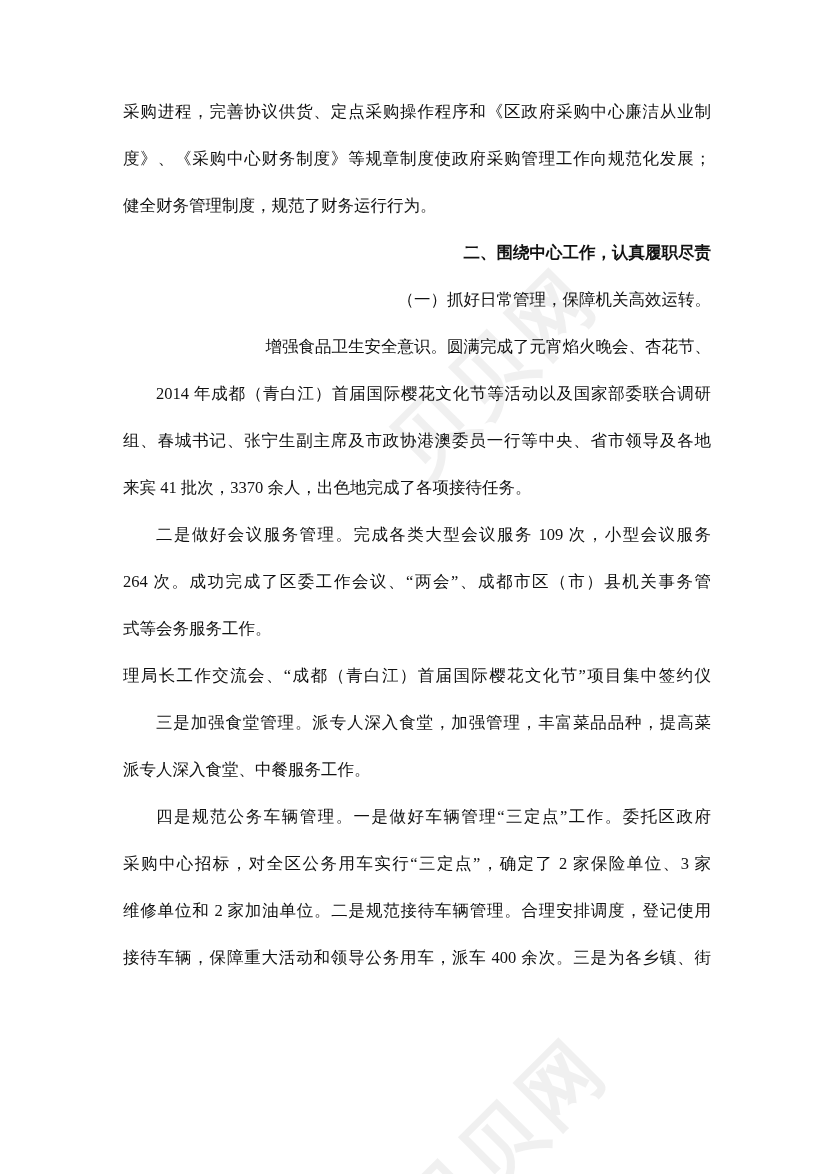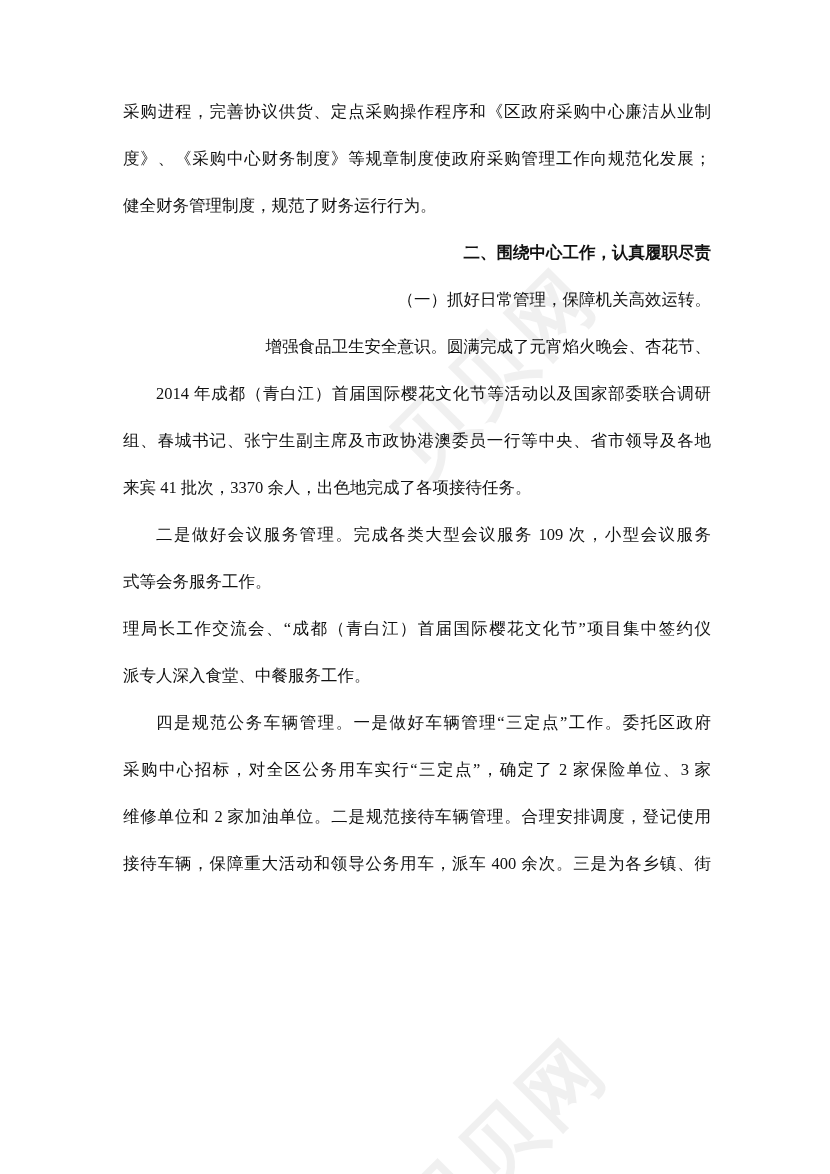--- a/index.html
+++ b/index.html
@@ -76,22 +76,24 @@
     <div class="l full">采购进程，完善协议供货、定点采购操作程序和《区政府采购中心廉洁从业制</div>
     <div class="l full">度》、《采购中心财务制度》等规章制度使政府采购管理工作向规范化发展；</div>
     <div class="l">健全财务管理制度，规范了财务运行行为。</div>
     <div class="l ind bold">二、围绕中心工作，认真履职尽责</div>
     <div class="l ind">（一）抓好日常管理，保障机关高效运转。</div>
     <div class="l ind">增强食品卫生安全意识。圆满完成了元宵焰火晚会、杏花节、</div>
     <div class="l ind full">2014 年成都（青白江）首届国际樱花文化节等活动以及国家部委联合调研</div>
     <div class="l full">组、春城书记、张宁生副主席及市政协港澳委员一行等中央、省市领导及各地</div>
     <div class="l">来宾 41 批次，3370 余人，出色地完成了各项接待任务。</div>
     <div class="l ind full">二是做好会议服务管理。完成各类大型会议服务 109 次，小型会议服务</div>
+    <div class="l full">264 次。成功完成了区委工作会议、“两会”、成都市区（市）县机关事务管</div>
     <div class="l">式等会务服务工作。</div>
     <div class="l full">理局长工作交流会、“成都（青白江）首届国际樱花文化节”项目集中签约仪</div>
+    <div class="l ind full">三是加强食堂管理。派专人深入食堂，加强管理，丰富菜品品种，提高菜</div>
     <div class="l">派专人深入食堂、中餐服务工作。</div>
     <div class="l ind full">四是规范公务车辆管理。一是做好车辆管理“三定点”工作。委托区政府</div>
     <div class="l full">采购中心招标，对全区公务用车实行“三定点”，确定了 2 家保险单位、3 家</div>
     <div class="l full">维修单位和 2 家加油单位。二是规范接待车辆管理。合理安排调度，登记使用</div>
     <div class="l full">接待车辆，保障重大活动和领导公务用车，派车 400 余次。三是为各乡镇、街</div>
   </main>
 
 </div>
 
 </body></html>

